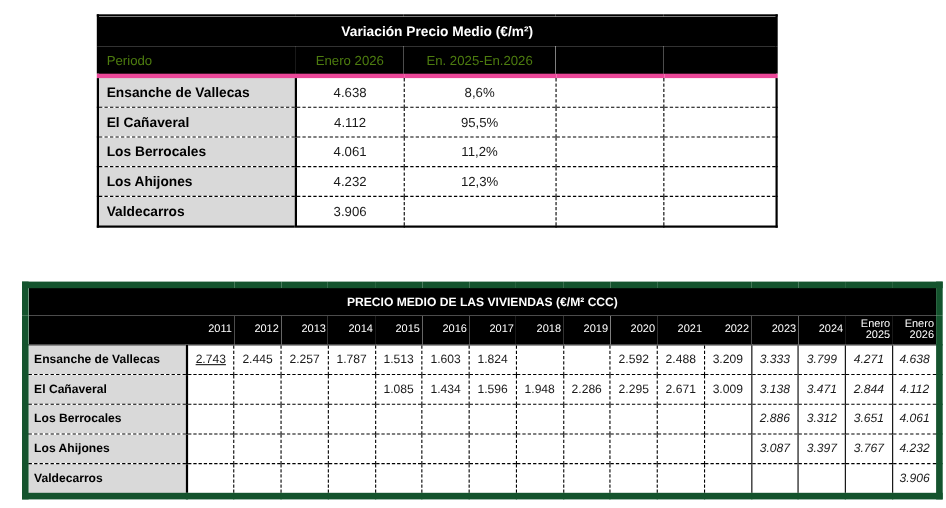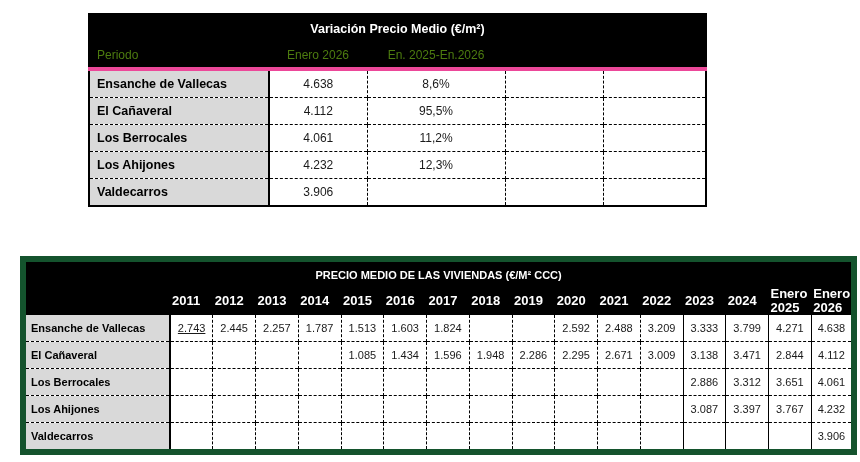--- a/index.html
+++ b/index.html
@@ -16,25 +16,25 @@
   .t1 .cols th{background:#000;color:#4d7c0f;font-weight:normal;font-size:12px;height:25px;text-align:center;border-bottom:4px solid #ec4899;}
   .t1 .cols th:first-child{text-align:left;padding-left:7px;}
   .t1 tbody td{height:26px;font-size:12px;border-top:1px dashed #000;}
   .t1 .rowlabel{background:#d9d9d9;font-weight:bold;text-align:left;padding-left:7px;border-right:2px solid #000;font-size:12.5px;color:#000;}
   .t1 .val{text-align:center;border-left:1px dashed #000;}
   .t1 .val.first{border-left:none;}
 
   
   .t2{position:absolute;left:20px;top:222px;width:831px;border:6px solid #14532d;margin-top:34px;}
   .t2 .title{background:#000;color:#fff;font-weight:bold;font-size:11px;height:25px;text-align:center;}
-  .t2 .yh th{background:#000;color:#fff;font-weight:bold;font-size:13px;height:26px;text-align:left;white-space:normal;line-height:1.05;padding:0 2px;border-bottom:1px solid #000;}
+  .t2 .yh th{background:#000;color:#fff;font-weight:normal;font-size:10px;height:26px;text-align:right;white-space:normal;line-height:1.05;padding:0 2px;border-bottom:1px solid #000;}
   .t2 tbody td{height:26px;font-size:11px;border-top:1px dashed #000;}
   .t2 .rowlabel{background:#d9d9d9;font-weight:bold;text-align:left;padding-left:5px;border-right:2px solid #000;font-size:11px;color:#000;}
   .t2 .val{text-align:center;border-left:1px dashed #000;}
-  .t2 .sl{border-left:1px solid #000;}
+  .t2 .sl{border-left:1px solid #000;font-style:italic;}
 
   
   .footer{position:absolute;left:38px;top:414px;width:752px;font-style:italic;font-size:11.5px;line-height:1.35;color:#1a1a1a;}
 </style>
 </head>
 <body>
 
 <div>
 
   <table class="t1">

